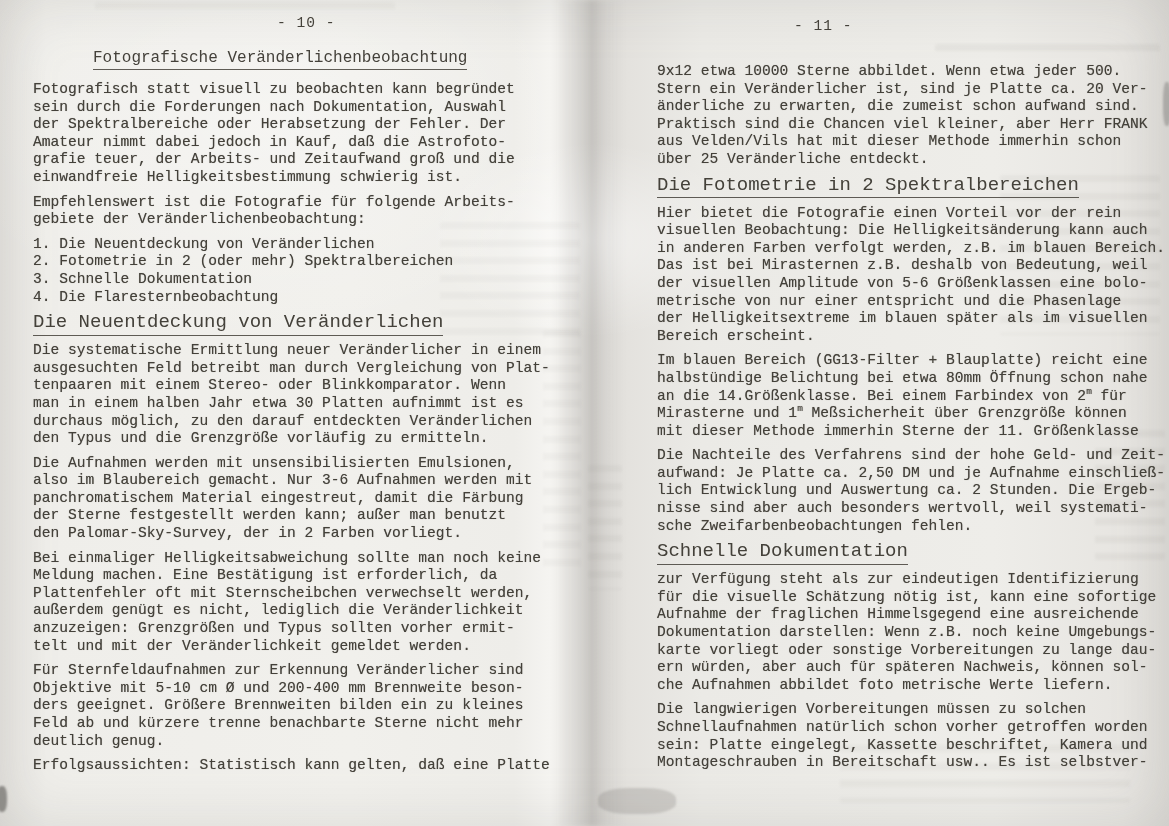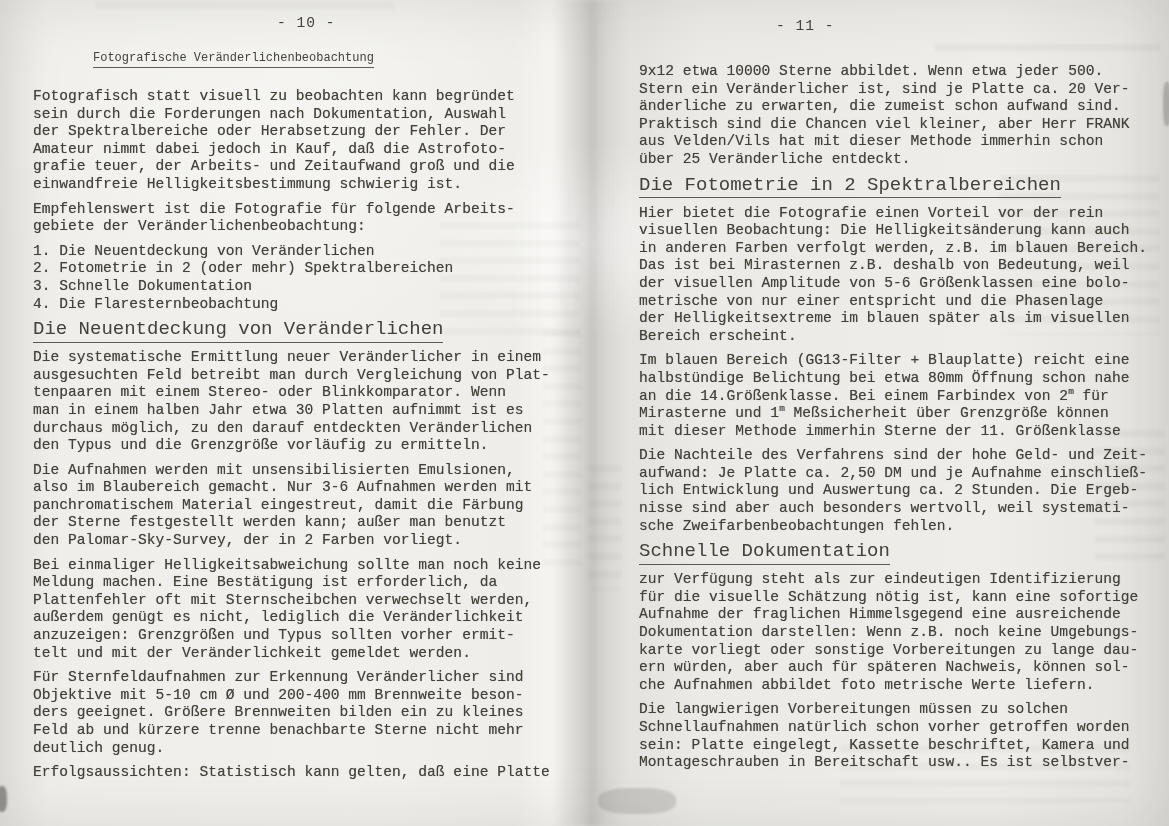--- a/index.html
+++ b/index.html
@@ -21,27 +21,27 @@
     text-decoration: underline;
   }
   .gutter-shade{
     position:absolute; left:556px; top:0; width:70px; height:826px;
     background:linear-gradient(90deg, transparent 0%, rgba(92,90,86,0.10) 40%, rgba(92,90,86,0.16) 52%, rgba(92,90,86,0.06) 70%, transparent 100%);
     filter:blur(2px);
     pointer-events:none;
   }
   .page{position:absolute; top:0; height:826px;}
   .page-left{left:33px; width:546px;}
-  .page-right{left:600px; width:512px;}
+  .page-right{left:618px; width:512px;}
   .page-number{height:18px; line-height:18px; font-size:14.6px; white-space:pre; letter-spacing:1px;}
   .page-left .page-number{margin-top:14px; padding-left:244px;}
   .page-right .page-number{margin-top:17px; padding-left:176px;}
-  .doc-title{margin-top:17px; margin-left:60px; font-size:12px; line-height:19px;}
+  .doc-title{margin-top:17px; margin-left:60px; font-size:16px; line-height:19px;}
   .u{border-bottom:1.5px solid rgba(68,65,58,0.85); padding-bottom:1.5px;}
-  .page-left .blocks{margin-top:20px;}
+  .page-left .blocks{margin-top:13px;}
   .page-right .blocks{margin-top:28px;margin-left:39px;}
   .para{margin:0 0 7px 0;}
   .heading{margin:2px 0 10px 0; height:19px; line-height:19px; font-size:19px; white-space:pre;}
   .line{height:17.6px; line-height:17.6px; font-size:14.6px; white-space:pre;
         text-shadow:0 0 0.7px rgba(68,65,58,0.55);}
   .sup{font-size:9.5px; vertical-align:super; line-height:0;}
   
   .ghost{
     position:absolute; pointer-events:none;
     background:repeating-linear-gradient(180deg,

